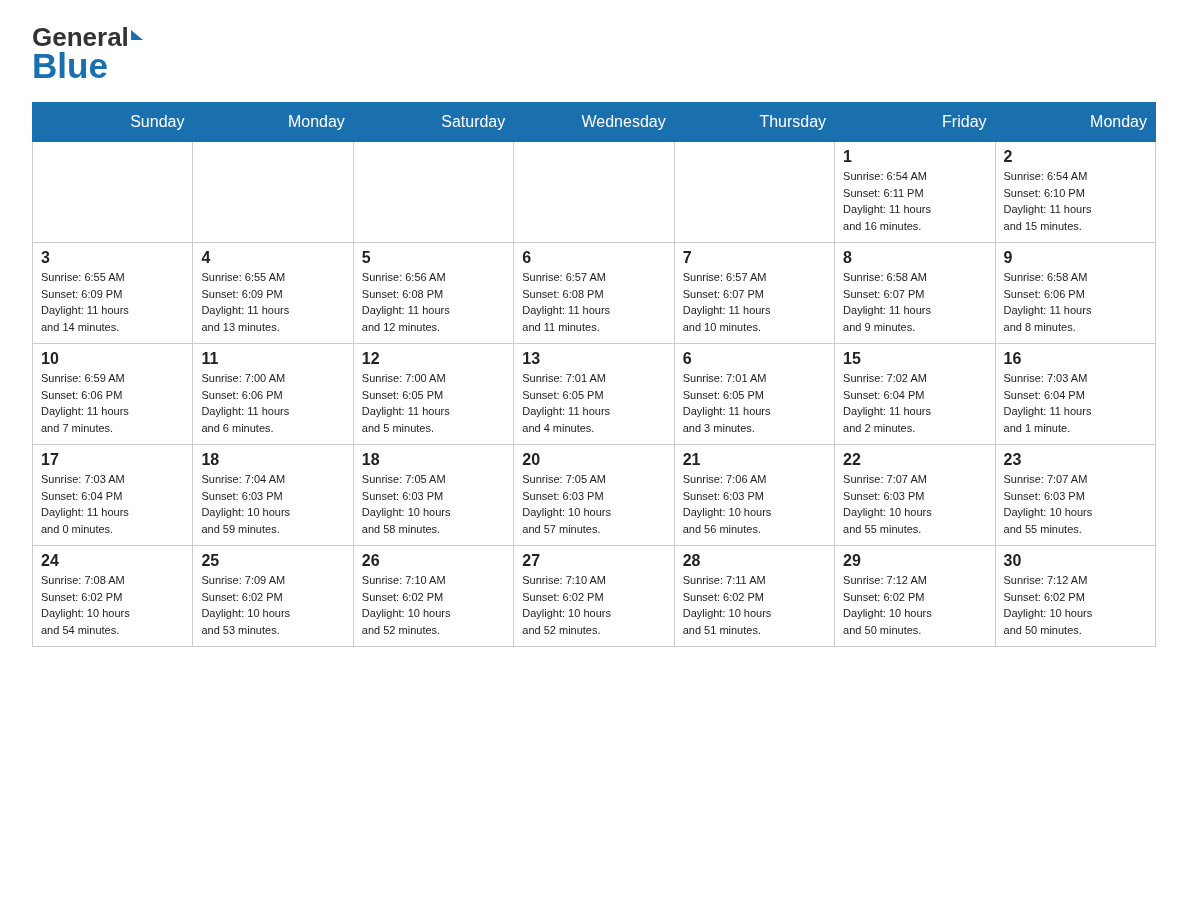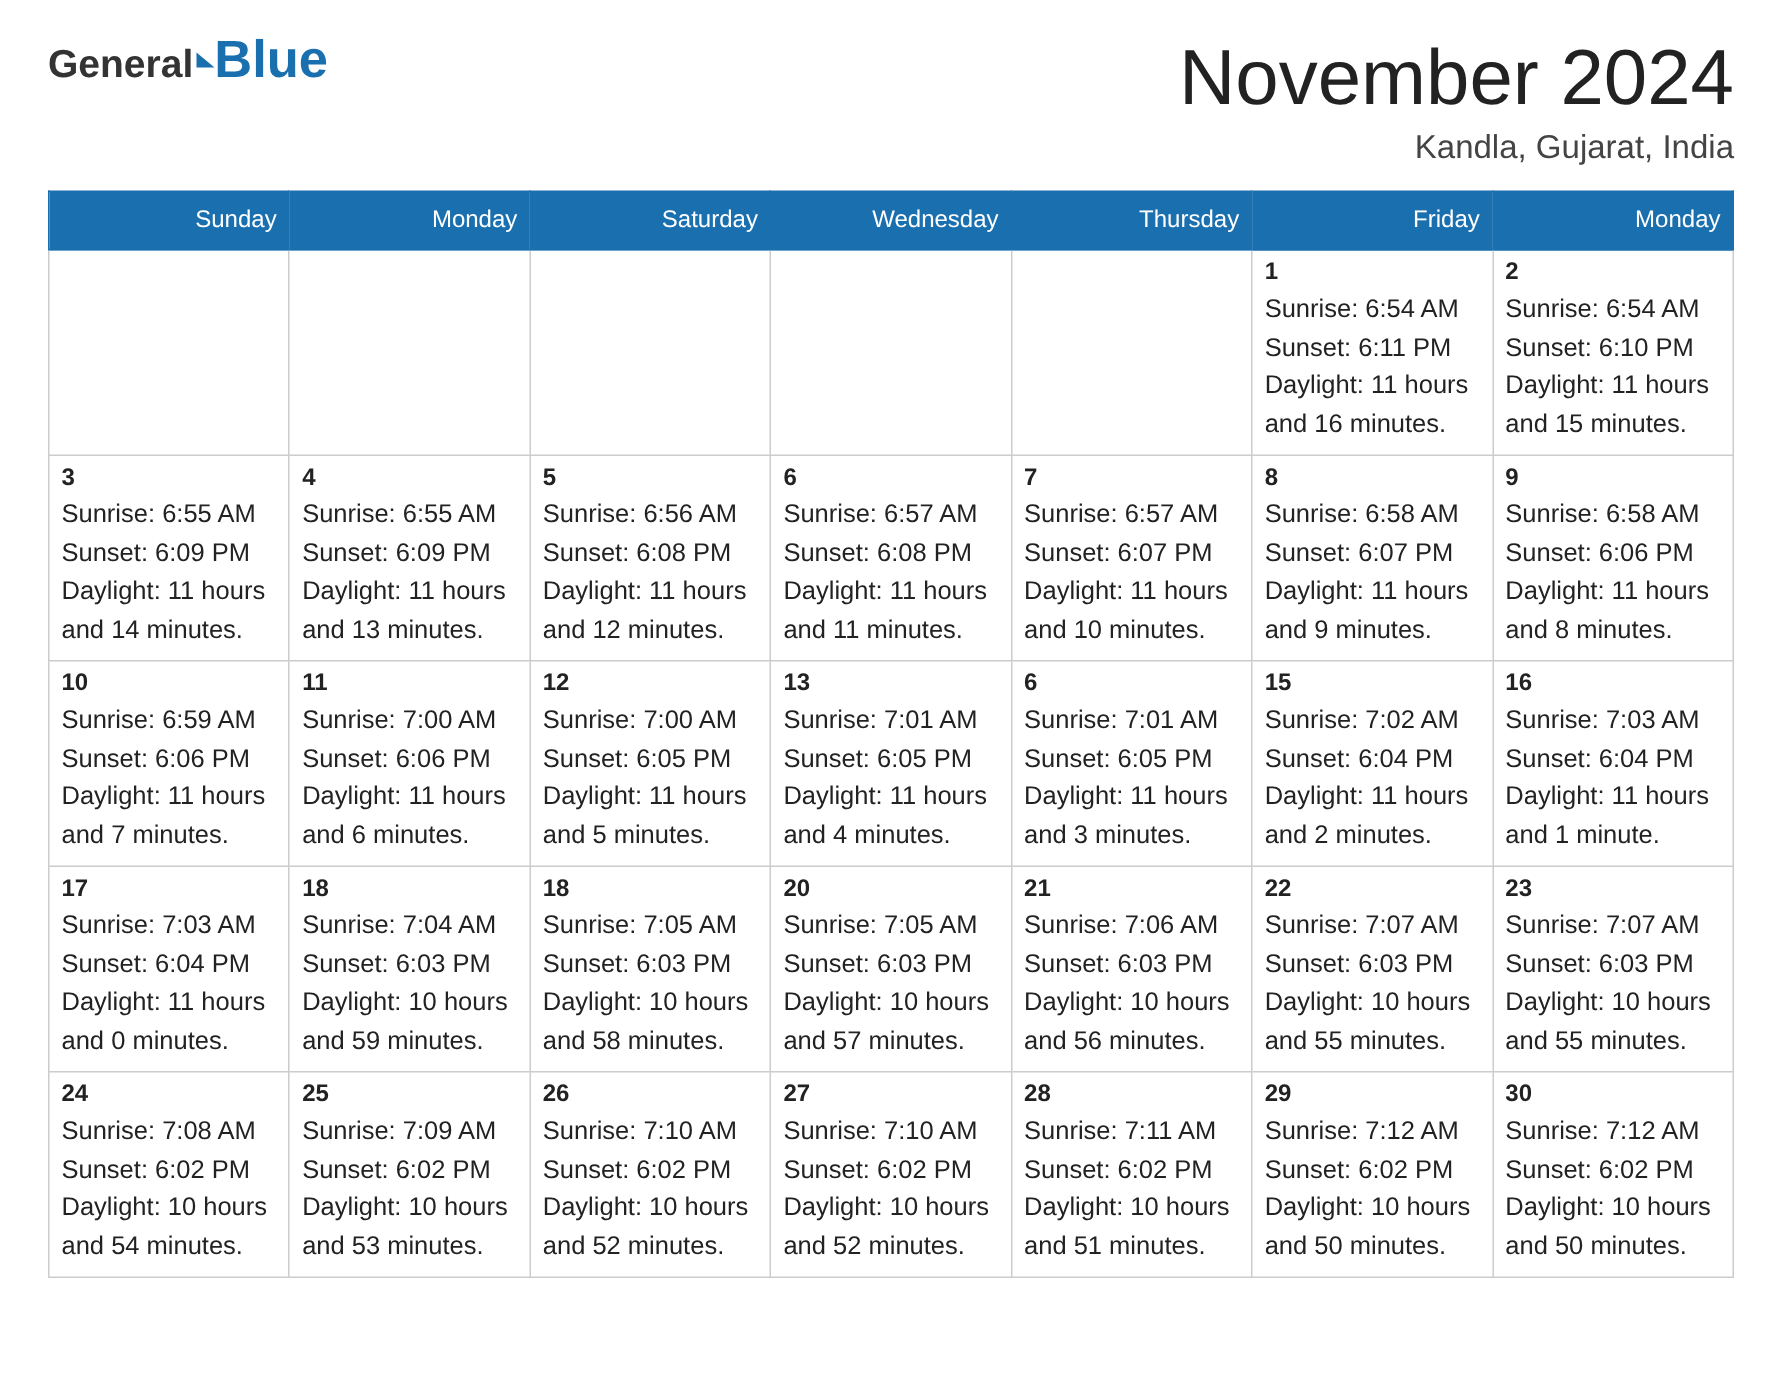--- a/index.html
+++ b/index.html
@@ -13,22 +13,21 @@
 
     .header-area {
       display: flex;
       justify-content: space-between;
       align-items: flex-start;
       margin-bottom: 16px;
     }
 
     .logo-area {
       display: flex;
-      flex-direction: row;
-      text-align: right;
+      flex-direction: column;
     }
 
     .logo-text {
       display: flex;
       align-items: center;
       font-size: 26px;
       font-weight: bold;
       color: #333;
       line-height: 1;
     }
@@ -98,21 +97,21 @@
     }
 
     .day-number {
       font-size: 16px;
       font-weight: bold;
       display: block;
       margin-bottom: 2px;
     }
 
     .day-info {
-      font-size: 17px;
+      font-size: 11px;
       line-height: 1.5;
       color: #222;
     }
 
     .empty-cell {
       background: #fff;
     }
 
     tr.week-row td {
       border-top: 2px solid #1a6faf;
@@ -121,24 +120,20 @@
 </head>
 <body>
 
 <div class="header-area">
   <div class="logo-area">
     <div class="logo-text">
       <span class="logo-general">General</span>
       <span class="logo-triangle"></span>
     </div>
     <span class="logo-underline">Blue</span>
-  </div>
-  <div class="title-area">
-    <div class="month-title">November 2024</div>
-    <div class="location-title">Kandla, Gujarat, India</div>
   </div>
 </div>
 
 <table class="calendar-table">
   <thead>
     <tr>
     <th>Sunday</th>
         <th>Monday</th>
         <th>Saturday</th>
         <th>Wednesday</th>

